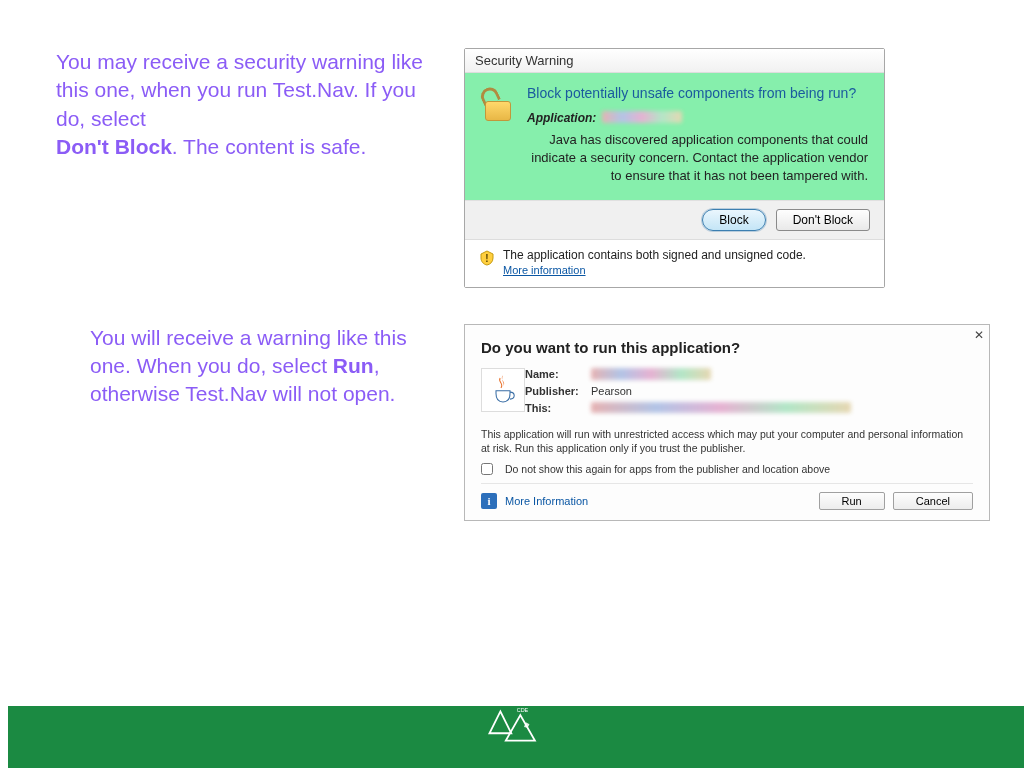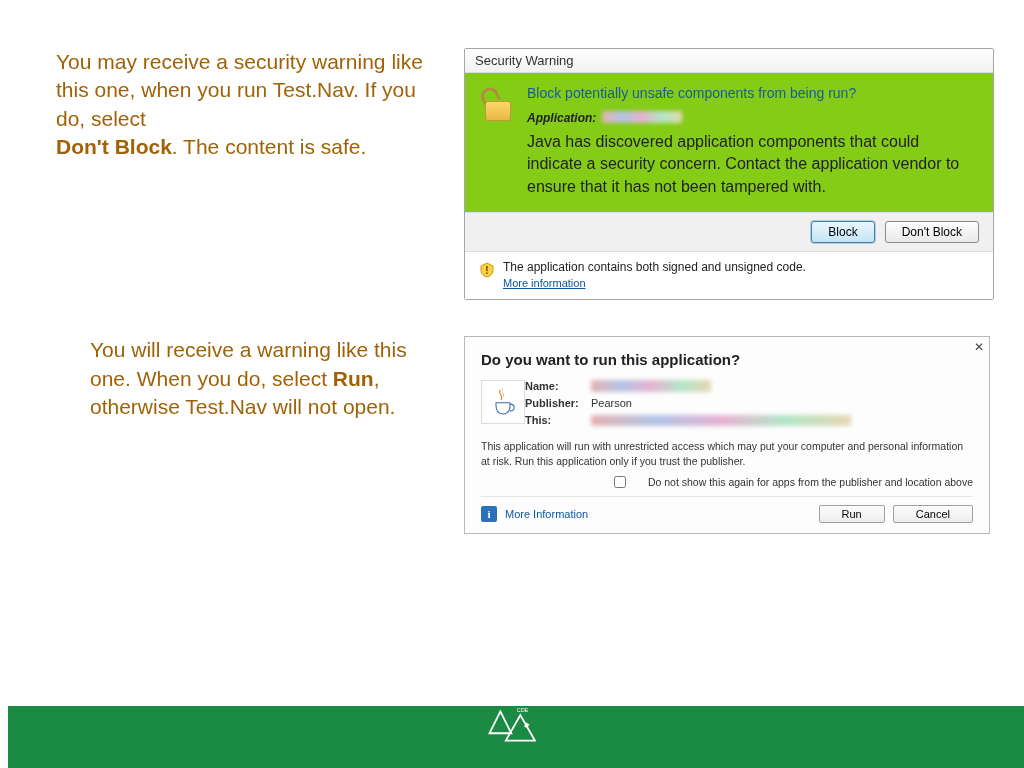--- a/index.html
+++ b/index.html
@@ -2,60 +2,60 @@
 <html><head>
 <meta charset="utf-8">
 <style>
 * { box-sizing: border-box; margin: 0; padding: 0; }
 body { width: 1024px; height: 768px; font-family: Verdana, Geneva, sans-serif; background: #fff; position: relative; overflow: hidden; }
 .slide { width: 100%; height: 100%; padding: 48px 56px 0 56px; position: relative; }
 .title { font-style: italic; font-weight: 300; font-size: 44px; color: #595959; letter-spacing: -0.5px; margin-bottom: 20px; line-height: 1.15; font-family: "Trebuchet MS", sans-serif; }
 .content-row { display: flex; gap: 28px; margin-bottom: 36px; }
 .rowA { align-items: flex-start; }
 .rowB { align-items: flex-start; }
-.text-block { font-size: 21px; line-height: 1.35; color: #a16207; flex: 0 0 380px; }
+.text-block { font-size: 21px; line-height: 1.35; color: #8b5cf6; flex: 0 0 380px; }
 .text-block.indent { padding-left: 34px; }
 .dont-block-line { white-space: nowrap; }
 
-.dialog1 { width: 530px; border: 1px solid #a7a7a7; border-radius: 2px; background: #f8f8f8; font-family: "Segoe UI", Tahoma, sans-serif; font-size: 12px; color: #222; flex-shrink: 0; }
+.dialog1 { width: 421px; border: 1px solid #a7a7a7; border-radius: 2px; background: #f8f8f8; font-family: "Segoe UI", Tahoma, sans-serif; font-size: 12px; color: #222; flex-shrink: 0; }
 .dialog1 .titlebar { background: linear-gradient(#fff,#f1f1f1); border-bottom: 1px solid #ddd; padding: 4px 10px; font-size: 13px; color: #333; }
-.dialog1 .body { background: #84cc16; padding: 12px 16px 14px 16px; display: flex; gap: 12px; }
+.dialog1 .body { background: #86efac; padding: 12px 16px 14px 16px; display: flex; gap: 12px; }
 .padlock { width: 34px; height: 34px; position: relative; margin-top: 2px; flex-shrink:0; }
 .padlock .shackle { width: 18px; height: 16px; border: 3px solid #b08b40; border-bottom: none; border-radius: 12px 12px 0 0; position: absolute; top: -4px; left: 2px; transform: rotate(-25deg); transform-origin: bottom right; }
 .padlock .bod { width: 26px; height: 20px; background: linear-gradient(#ffd86b,#e8b746); border: 1px solid #c2973a; border-radius: 3px; position: absolute; bottom: 0; left: 4px; }
 .msg-col { flex: 1; }
 .msg-col .q { color: #1a5a9e; font-size: 14px; margin-bottom: 10px; }
 .msg-col .app-row { font-size: 12px; margin-bottom: 6px; display:flex; gap:6px;font-style:italic;}
 .msg-col .app-row b { font-weight: 600; }
 .redact { display: inline-block; background: linear-gradient(90deg,#e6b2b2 0%,#b2c4e6 25%,#e6b2d2 50%,#b2e6c7 75%,#e6d7b2 100%); width: 80px; height: 12px; filter: blur(2px); border-radius: 2px; vertical-align: middle; }
 .redact.long { width: 260px; height: 11px; }
 .redact.med { width: 120px; }
-.msg-col .desc { font-size: 16px; color: #222; line-height: 1.4; }
+.msg-col .desc { font-size: 13px; color: #222; line-height: 1.4; text-align: right; }
 .dialog1 .btnrow { background: #f0f0f0; border-top: 1px solid #e0e0e0; padding: 8px 14px; display: flex; justify-content: flex-end; gap: 10px; }
 .winbtn { background: linear-gradient(#fefefe,#e9e9e9); border: 1px solid #8a8a8a; border-radius: 3px; padding: 3px 16px; font-size: 12px; cursor: pointer; }
-.winbtn.primary { border-color: #3c7fb1; box-shadow: 0 0 0 1px rgba(60,127,177,.3); background: linear-gradient(#eaf6fd,#c4e5f6); }
+.winbtn.primary { border-color: #3c7fb1; box-shadow: 0 0 0 1px rgba(60,127,177,.3); background: linear-gradient(#eaf6fd,#c4e5f6); border-radius: 11px; }
 .dialog1 .signedbar { border-top: 1px solid #ddd; padding: 8px 14px; display: flex; gap: 8px; align-items: flex-start; background:#fff; }
 .warnshield { width: 16px; height: 16px; position: relative; flex-shrink:0; margin-top:2px;}
 .warnshield svg { width:16px; height:16px; }
 .signedtext { font-size: 12px; line-height: 1.3; }
 .signedtext a { color: #0b57a4; text-decoration: underline; font-size: 11px; }
 
 .dialog2 { width: 526px; border: 1px solid #b8b8b8; background: #fdfdfd; font-family: "Segoe UI", Tahoma, sans-serif; font-size: 11px; color: #333; position: relative; flex-shrink:0; }
 .dialog2 .close-x { position: absolute; top: 3px; right: 5px; font-size: 12px; color: #444; cursor: pointer; }
 .dialog2 .d2body { padding: 14px 16px 10px 16px; }
 .dialog2 .d2question { font-weight: 700; font-size: 15px; color: #222; margin-bottom: 12px; }
 .dialog2 .d2main { display: flex; gap: 0; margin-bottom: 8px; }
 .java-icon { width: 44px; height: 44px; border: 1px solid #ddd; background:#fff; display:flex; align-items:center; justify-content:center; flex-shrink:0; }
 .java-icon svg { width: 28px; height: 36px; }
 .kvpairs { flex:1; }
 .kvrow { display: flex; gap: 10px; margin-bottom: 5px; font-size: 11px; align-items:center;}
 .kvrow .k { width: 56px; font-weight: 700; font-size: 11px; text-align: left; }
 .kvrow .v { font-size: 11px; }
 .d2desc { font-size: 10.5px; color: #333; line-height: 1.35; margin: 6px 0 8px 0; }
-.d2chk { font-size: 10.5px; display: flex; gap: 22px; align-items: center; margin-bottom: 8px; justify-content: flex-end; }
+.d2chk { font-size: 10.5px; display: flex; gap: 12px; align-items: center; margin-bottom: 8px; }
 .d2chk input { width: 12px; height: 12px; }
 .d2footer { border-top: 1px solid #e6e6e6; margin-top: 4px; padding-top: 8px; display: flex; align-items: center; gap: 8px; }
 .info-icon { width: 16px; height: 16px; background: #2c6fbb; color: #fff; border-radius: 2px; display: flex; align-items:center; justify-content:center; font-weight:700; font-size:11px; font-family: Georgia, serif; flex-shrink:0;}
 .more-link { color: #0b57a4; font-size: 11px; flex: 1; }
 .winbtn2 { background: linear-gradient(#fdfdfd,#ededed); border: 1px solid #a0a0a0; border-radius: 2px; padding: 2px 22px; font-size: 11px; cursor: pointer; }
 
 .footer { position: absolute; left: 8px; right: 0; bottom: 0; height: 62px; background: #1b8a42; display: flex; align-items: center; padding: 0 56px; gap: 18px; color: #fff; font-family: Arial, sans-serif; flex-direction: column; }
 .logo-badge { display: flex; align-items: center; gap: 10px; }
 .logo-badge svg { height: 40px; }
 .divider { width: 1px; height: 38px; background: rgba(255,255,255,.55); }

